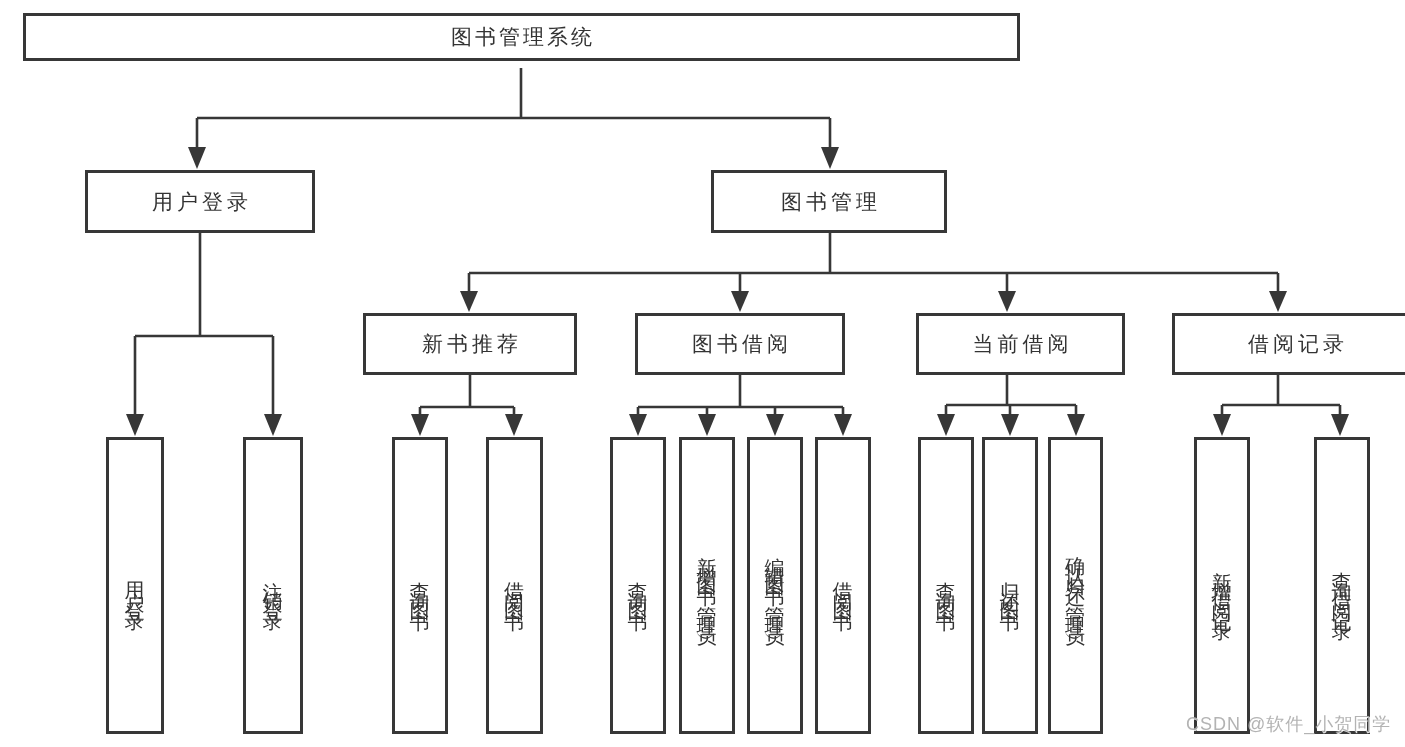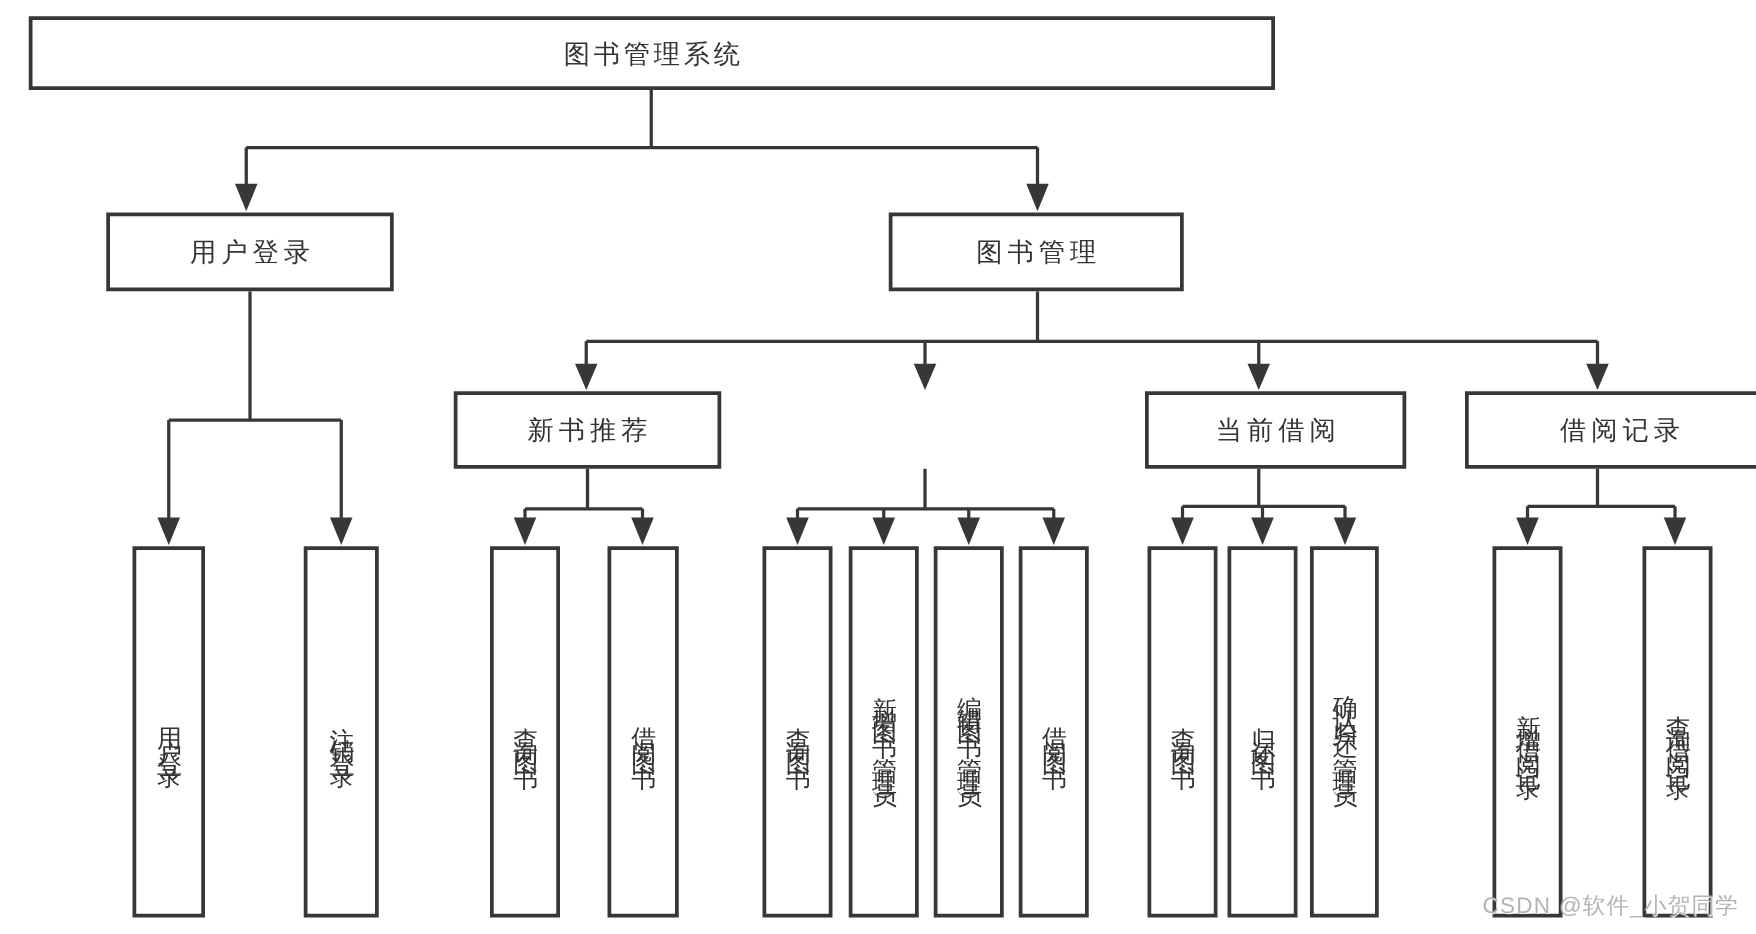--- a/index.html
+++ b/index.html
@@ -102,26 +102,27 @@
       <polygon points="775,436 766,414 784,414"></polygon>
       <polygon points="843,436 834,414 852,414"></polygon>
       <polygon points="946,436 937,414 955,414"></polygon>
       <polygon points="1010,436 1001,414 1019,414"></polygon>
       <polygon points="1076,436 1067,414 1085,414"></polygon>
       <polygon points="1222,436 1213,414 1231,414"></polygon>
       <polygon points="1340,436 1331,414 1349,414"></polygon>
     </g>
   </svg>
 
-  <div class="node rootnode" style="left:23px; top:13px; width:997px; height:59px;">图书管理系统</div>
+  <div class="node rootnode" style="left:23px; top:13px; width:997px; height:48px;">图书管理系统</div>
 
   <div class="node hnode" style="left:85px; top:170px; width:230px; height:63px;">用户登录</div>
   <div class="node hnode" style="left:363px; top:313px; width:214px; height:62px;">新书推荐</div>
 
   <div class="node hnode" style="left:711px; top:170px; width:236px; height:63px;">图书管理</div>
+  <div class="node hnode" style="left:635px; top:313px; width:210px; height:62px;">图书借阅</div>
   <div class="node hnode" style="left:902px; top:313px; width:209px; height:62px;margin-left:14px;">当前借阅</div>
   <div class="node hnode" style="left:1172px; top:313px; width:248px; height:62px;">借阅记录</div>
 
   <div class="node vnode" style="left:106px; top:437px; width:58px; height:297px;">用户登录</div>
   <div class="node vnode" style="left:243px; top:437px; width:60px; height:297px;">注销登录</div>
 
   <div class="node vnode" style="left:392px; top:437px; width:56px; height:297px;">查询图书</div>
   <div class="node vnode" style="left:486px; top:437px; width:57px; height:297px;">借阅图书</div>
 
   <div class="node vnode" style="left:610px; top:437px; width:56px; height:297px;">查询图书</div>

